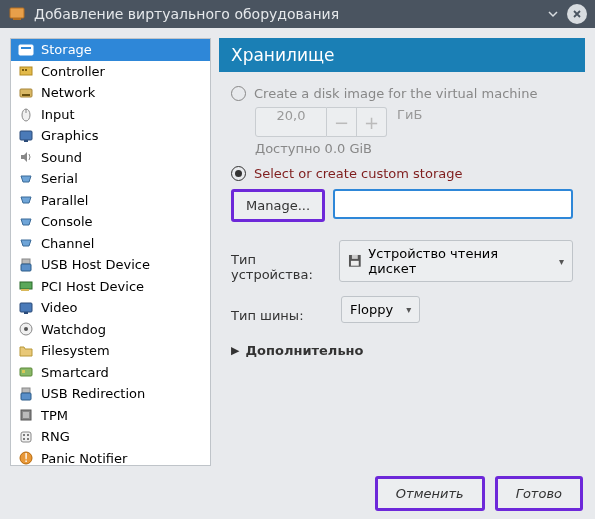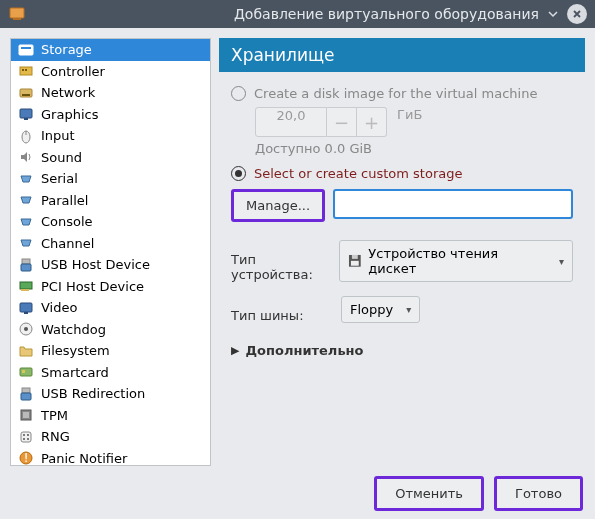--- a/index.html
+++ b/index.html
@@ -1,20 +1,20 @@
 <!DOCTYPE html>
 <html><head>
 <meta charset="utf-8">
 <style>
 * { box-sizing: border-box; margin: 0; padding: 0; font-family: "DejaVu Sans", "Liberation Sans", Arial, sans-serif; font-size: 13px; }
 body { background: #e8eaed; width: 595px; height: 519px; overflow: hidden; }
 
 .titlebar { background: #4a5460; height: 28px; display: flex; align-items: center; padding: 0 8px; color: #d8dce0; }
 .titlebar .app-icon { width: 18px; height: 18px; margin-right: 8px; }
-.titlebar .title { flex: 1; text-align: right; font-size: 14px; color: #e5e8eb; }
+.titlebar .title { flex: 1; text-align: left; font-size: 14px; color: #e5e8eb; }
 .titlebar .win-btn { width: 20px; height: 20px; display: flex; align-items: center; justify-content: center; margin-left: 4px; color: #d8dce0; }
 .titlebar .close { background: #d8dce0; color: #4a5460; border-radius: 50%; }
 
 .content { display: flex; padding: 10px; gap: 8px; height: 448px; }
 
 .sidebar { width: 201px; background: #fff; border: 1px solid #bfc4c9; overflow-y: hidden; }
 .sidebar-item { display: flex; align-items: center; gap: 7px; padding: 2px 7px; height: 21.5px; cursor: pointer; }
 .sidebar-item.selected { background: #2e87d8; color: #fff; }
 .sidebar-item .icon { width: 16px; height: 16px; flex-shrink: 0; display: flex; align-items: center; justify-content: center; }
 .sidebar-item .label { font-size: 13px; white-space: nowrap; }
@@ -43,21 +43,21 @@
 .field-label { width: 110px; color: #333; }
 .dropdown { background: #eceef0; border: 1px solid #bfc4c9; border-radius: 3px; padding: 5px 8px; display: flex; align-items: center; gap: 7px; cursor: pointer; }
 .dropdown .dd-icon { width: 14px; height: 14px; }
 .dropdown .dd-arrow { margin-left: 6px; font-size: 10px; color: #555; }
 
 .expander { display: flex; align-items: center; gap: 6px; margin-top: 20px; cursor: pointer; }
 .expander .tri { font-size: 11px; color: #333; }
 .expander .lbl { font-weight: bold; color: #333; }
 
 .footer { display: flex; justify-content: flex-end; gap: 10px; padding: 0 12px 12px 0; }
-.footer .btn { padding: 7px 18px; }
+.footer .btn { padding: 7px 18px; font-style: italic; }
 
 svg { display: block; }
 </style>
 </head>
 <body>
 
 <div class="titlebar">
   <span class="app-icon">
     <svg viewBox="0 0 18 18">
         <rect x="2" y="3" width="14" height="10" rx="1" fill="#e8a04a" stroke="#b56f20"></rect>
@@ -104,34 +104,34 @@
           <svg viewBox="0 0 16 16">
             <rect x="2" y="4" width="12" height="8" rx="1" fill="#d9b865" stroke="#a8863a"></rect>
             <rect x="4" y="9" width="8" height="2" fill="#6b520f"></rect>
           </svg>
         </span>
       <span class="label">Network</span>
     </div>
     <div class="sidebar-item">
       <span class="icon">
           <svg viewBox="0 0 16 16">
+            <ellipse cx="8" cy="9" rx="4" ry="6" fill="#f0f0f0" stroke="#888"></ellipse>
+            <line x1="8" y1="3" x2="8" y2="7" stroke="#888"></line>
+          </svg>
+        </span>
+      <span class="label">Input</span>
+    </div>
+    <div class="sidebar-item">
+      <span class="icon">
+          <svg viewBox="0 0 16 16">
             <rect x="2" y="3" width="12" height="9" rx="1" fill="#4a7ab8" stroke="#2a4a78"></rect>
             <rect x="6" y="12" width="4" height="2" fill="#2a4a78"></rect>
           </svg>
         </span>
       <span class="label">Graphics</span>
-    </div>
-    <div class="sidebar-item">
-      <span class="icon">
-          <svg viewBox="0 0 16 16">
-            <ellipse cx="8" cy="9" rx="4" ry="6" fill="#f0f0f0" stroke="#888"></ellipse>
-            <line x1="8" y1="3" x2="8" y2="7" stroke="#888"></line>
-          </svg>
-        </span>
-      <span class="label">Input</span>
     </div>
     <div class="sidebar-item">
       <span class="icon">
           <svg viewBox="0 0 16 16">
             <path d="M3 6 L6 6 L9 3 L9 13 L6 10 L3 10 Z" fill="#888"></path>
             <path d="M11 5 Q13 8 11 11" stroke="#888" fill="none"></path>
           </svg>
         </span>
       <span class="label">Sound</span>
     </div>

